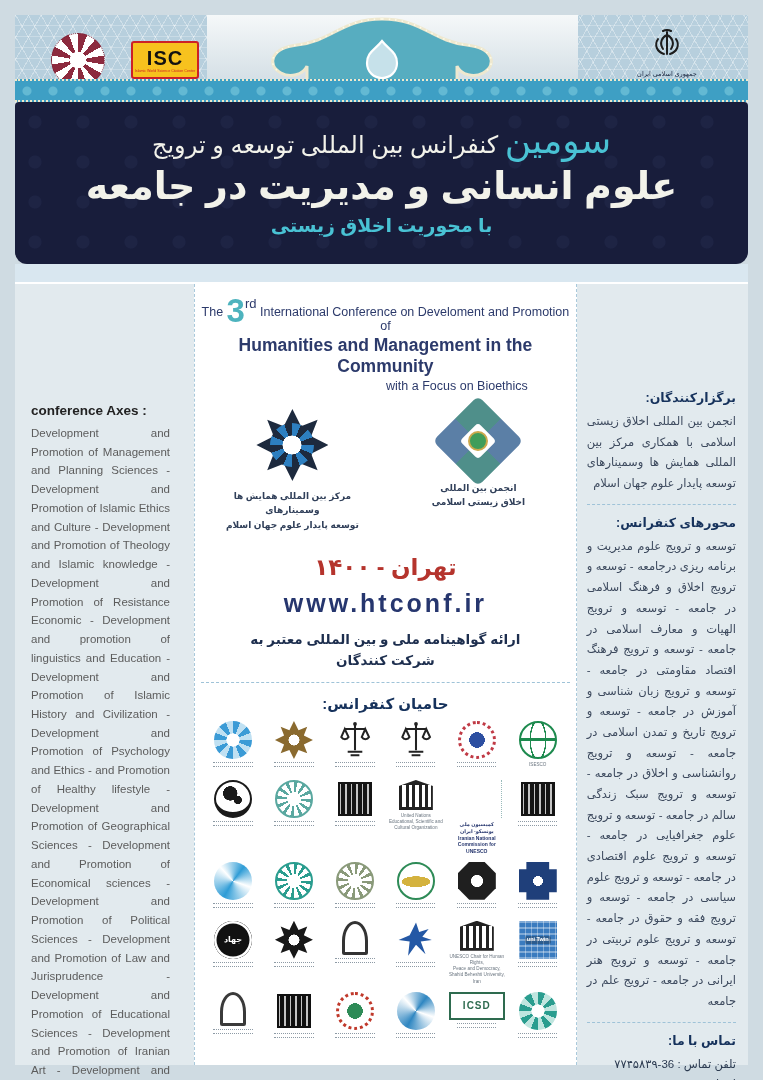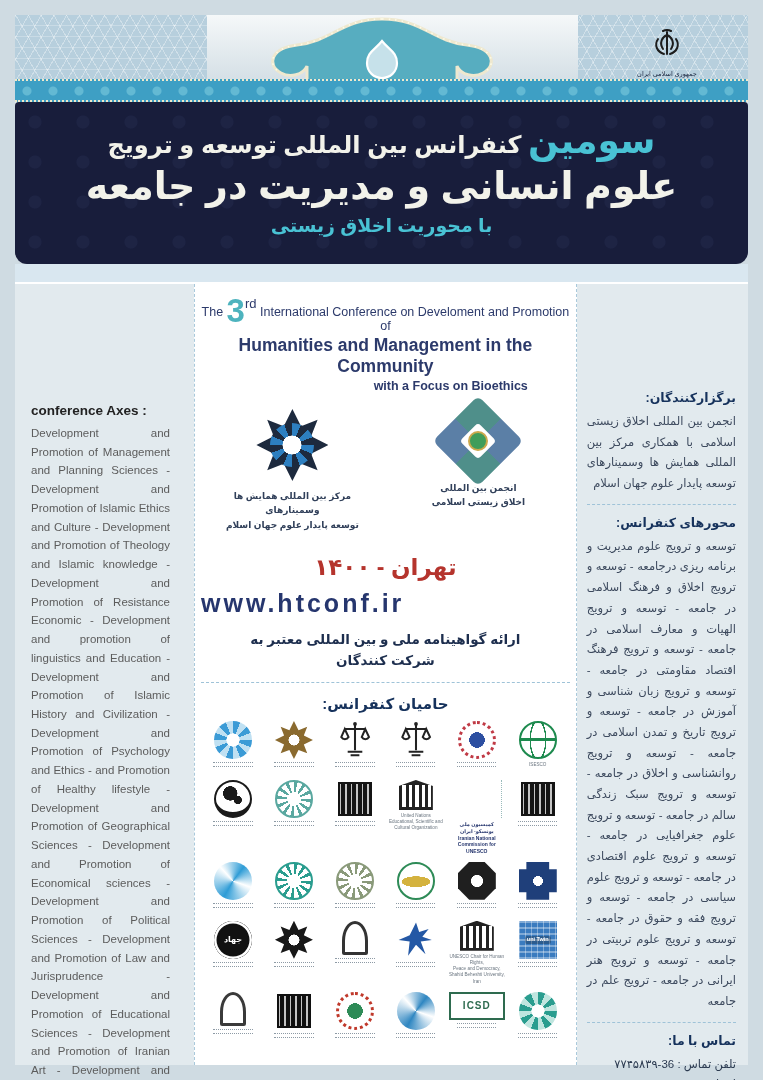--- a/index.html
+++ b/index.html
@@ -33,42 +33,42 @@
   .isc-label{font-size:20px;font-weight:bold;color:#111;line-height:1;letter-spacing:1px;}
   .isc-sub{font-size:3.6px;color:#cc2127;margin-top:1px;white-space:nowrap;}
   .tr-logo{position:absolute;right:22px;top:14px;width:118px;text-align:center;}
   .gov-line{font-size:6.5px;color:#18243e;line-height:1.5;}
   .permit{font-size:8px;color:#16325c;margin-top:3px;direction:rtl;}
 
   
   .navy{position:absolute;left:15px;top:102px;width:733px;height:162px;background:#181d3b;
     border-radius:4px 4px 12px 12px;text-align:center;direction:rtl;
     background-image:radial-gradient(circle at 20px 20px,#1e2444 6px,transparent 7px);background-size:48px 40px;}
-  .b1{margin-top:18px;font-size:24px;font-weight:bold;color:#f2f2ea;}
+  .b1{margin-top:18px;font-size:24px;font-weight:normal;color:#f2f2ea;}
   .b1 .hl{color:#49c2d4;font-size:36px;}
   .b2{font-size:38px;font-weight:bold;color:#f2f2ea;margin-top:2px;}
   .b3{font-size:19px;font-weight:bold;color:#49c2d4;margin-top:6px;}
   .under-strip{position:absolute;left:15px;top:264px;width:733px;height:20px;background:#d9e7f0;
     border-bottom:2px solid #ffffff;box-sizing:border-box;}
 
   
   .body-row{position:absolute;left:15px;top:284px;width:733px;height:781px;display:flex;}
   .panel-side{background:#e2eaee;}
   .left-panel{width:190px;box-sizing:border-box;padding:119px 24px 0 16px;}
   .center-panel{width:412px;box-sizing:border-box;background:#ffffff;
     border-left:1px dashed #a9c9db;border-right:1px dashed #a9c9db;padding:12px 6px 0;}
   .right-panel{width:183px;box-sizing:border-box;padding:106px 12px 14px 10px;display:flex;flex-direction:column;}
 
   
   .etitle{text-align:center;color:#2c3a6b;}
   .etl1{font-size:12.5px;}
   .etl1 .num{color:#4db3be;font-size:33px;font-weight:bold;line-height:0;vertical-align:-6px;}
   .etl1 .ord{font-size:13px;vertical-align:8px;}
   .etl2{font-size:17.5px;font-weight:bold;margin-top:2px;}
-  .etl3{font-size:12.5px;margin-top:2px;text-align:right;padding-right:42px;font-weight:bold;}
+  .etl3{font-size:12.5px;margin-top:2px;text-align:right;padding-right:42px;}
 
   
   .axes-h{font-size:13.5px;font-weight:bold;color:#222;margin-bottom:6px;}
   .axes-b{font-size:11.5px;color:#5c5c5c;line-height:1.63;text-align:justify;}
 
   
   .rtl{direction:rtl;}
   .r-head{font-size:12.5px;font-weight:bold;color:#16325c;margin-bottom:6px;}
   .r-body{font-size:11.5px;color:#3d4a5e;line-height:1.8;text-align:justify;}
   .dash-h{border:none;border-top:1.5px dashed #9fc3d8;margin:10px 0;}
@@ -85,21 +85,21 @@
   .org1-core{width:26px;height:26px;background:#fff;border-radius:4px;transform:rotate(0deg);
     display:flex;align-items:center;justify-content:center;}
   .org1-dot{width:16px;height:16px;border-radius:50%;background:#3f9d5a;border:2px solid #caa84c;}
   .org2-logo{position:relative;width:72px;height:72px;margin:0 auto;}
   .org2-star{position:absolute;inset:0;background:#1d2a3e;
     clip-path:polygon(50% 0%,62% 24%,85% 15%,76% 38%,100% 50%,76% 62%,85% 85%,62% 76%,50% 100%,38% 76%,15% 85%,24% 62%,0% 50%,24% 38%,15% 15%,38% 24%);}
   .org2-petals{position:absolute;left:14px;top:14px;width:44px;height:44px;border-radius:50%;
     background:radial-gradient(circle,#fff 0 30%,transparent 31%),
     repeating-conic-gradient(#2d7fc0 0 24deg,#1d2a3e 24deg 45deg);}
   .city{color:#b5342d;font-size:23px;font-weight:bold;text-align:center;margin-top:22px;direction:rtl;}
-  .www{color:#26366e;font-size:25px;font-weight:bold;letter-spacing:3px;margin-top:8px;}
+  .www{color:#26366e;font-size:25px;font-weight:bold;text-align:center;letter-spacing:3px;margin-top:8px;}
   .cert{color:#1d2e4e;font-size:13.5px;font-weight:bold;text-align:center;line-height:1.55;margin-top:12px;white-space:pre-line;direction:rtl;}
   .sponsors-h{color:#16325c;font-size:15px;font-weight:bold;text-align:center;margin:12px 0 8px;direction:rtl;}
 
   
   .s-grid{padding:0 4px;}
   .s-row{display:flex;justify-content:space-between;margin-bottom:7px;}
   .s-cell{width:56px;text-align:center;}
   .s-logo{width:38px;height:38px;margin:0 auto 3px;position:relative;display:flex;align-items:center;justify-content:center;}
   .s-logo svg{width:100%;height:100%;}
   .s-glyph{font-size:8px;font-weight:bold;color:#fff;line-height:1;}
@@ -157,20 +157,30 @@
   <div class="top-band">
     <div class="tile left"></div>
     <div class="tile right"></div>
     <svg class="arch" width="330" height="86" viewBox="0 0 330 86">
       <path d="M165 4 C205 4 215 26 250 30 C276 33 281 50 266 58 C257 63 244 60 240 51 L240 70 L90 70 L90 51 C86 60 73 63 64 58 C49 50 54 33 80 30 C115 26 125 4 165 4 Z" fill="#57adc0" stroke="#eee8cf" stroke-width="3"></path>
       <path d="M165 4 C205 4 215 26 250 30 C276 33 281 50 266 58" fill="none" stroke="#fdfbe8" stroke-width="1.6" stroke-dasharray="1.5 5"></path>
       <path d="M165 4 C125 4 115 26 80 30 C54 33 49 50 64 58" fill="none" stroke="#fdfbe8" stroke-width="1.6" stroke-dasharray="1.5 5"></path>
       <path d="M165 26 c7 9 15 11 15 22 c0 9 -7 15 -15 15 s-15 -6 -15 -15 c0 -11 8 -13 15 -22 z" fill="#c6e1ea" stroke="#ffffff" stroke-width="2.2"></path>
     </svg>
 
+    <div class="tl-logos">
+      <div class="med-wrap">
+        <div class="med-circle"></div>
+        <div class="med-cap">شورای اخلاق پزشکی</div>
+      </div>
+      <div class="isc-box">
+        <div class="isc-label">ISC</div>
+        <div class="isc-sub">Islamic World Science Citation Center</div>
+      </div>
+    </div>
 
     <div class="tr-logo">
       <svg width="34" height="36" viewBox="0 0 34 36">
         <g fill="none" stroke="#1c1c1c" stroke-width="2" stroke-linecap="round">
           <path d="M17 3 v22"></path>
           <path d="M17 6 c5 2 8 8 4 14"></path>
           <path d="M17 6 c-5 2 -8 8 -4 14"></path>
           <path d="M26 10 c4 6 1 13 -6 15"></path>
           <path d="M8 10 c-4 6 -1 13 6 15"></path>
           <path d="M13 2 q4 -2 8 0"></path>

